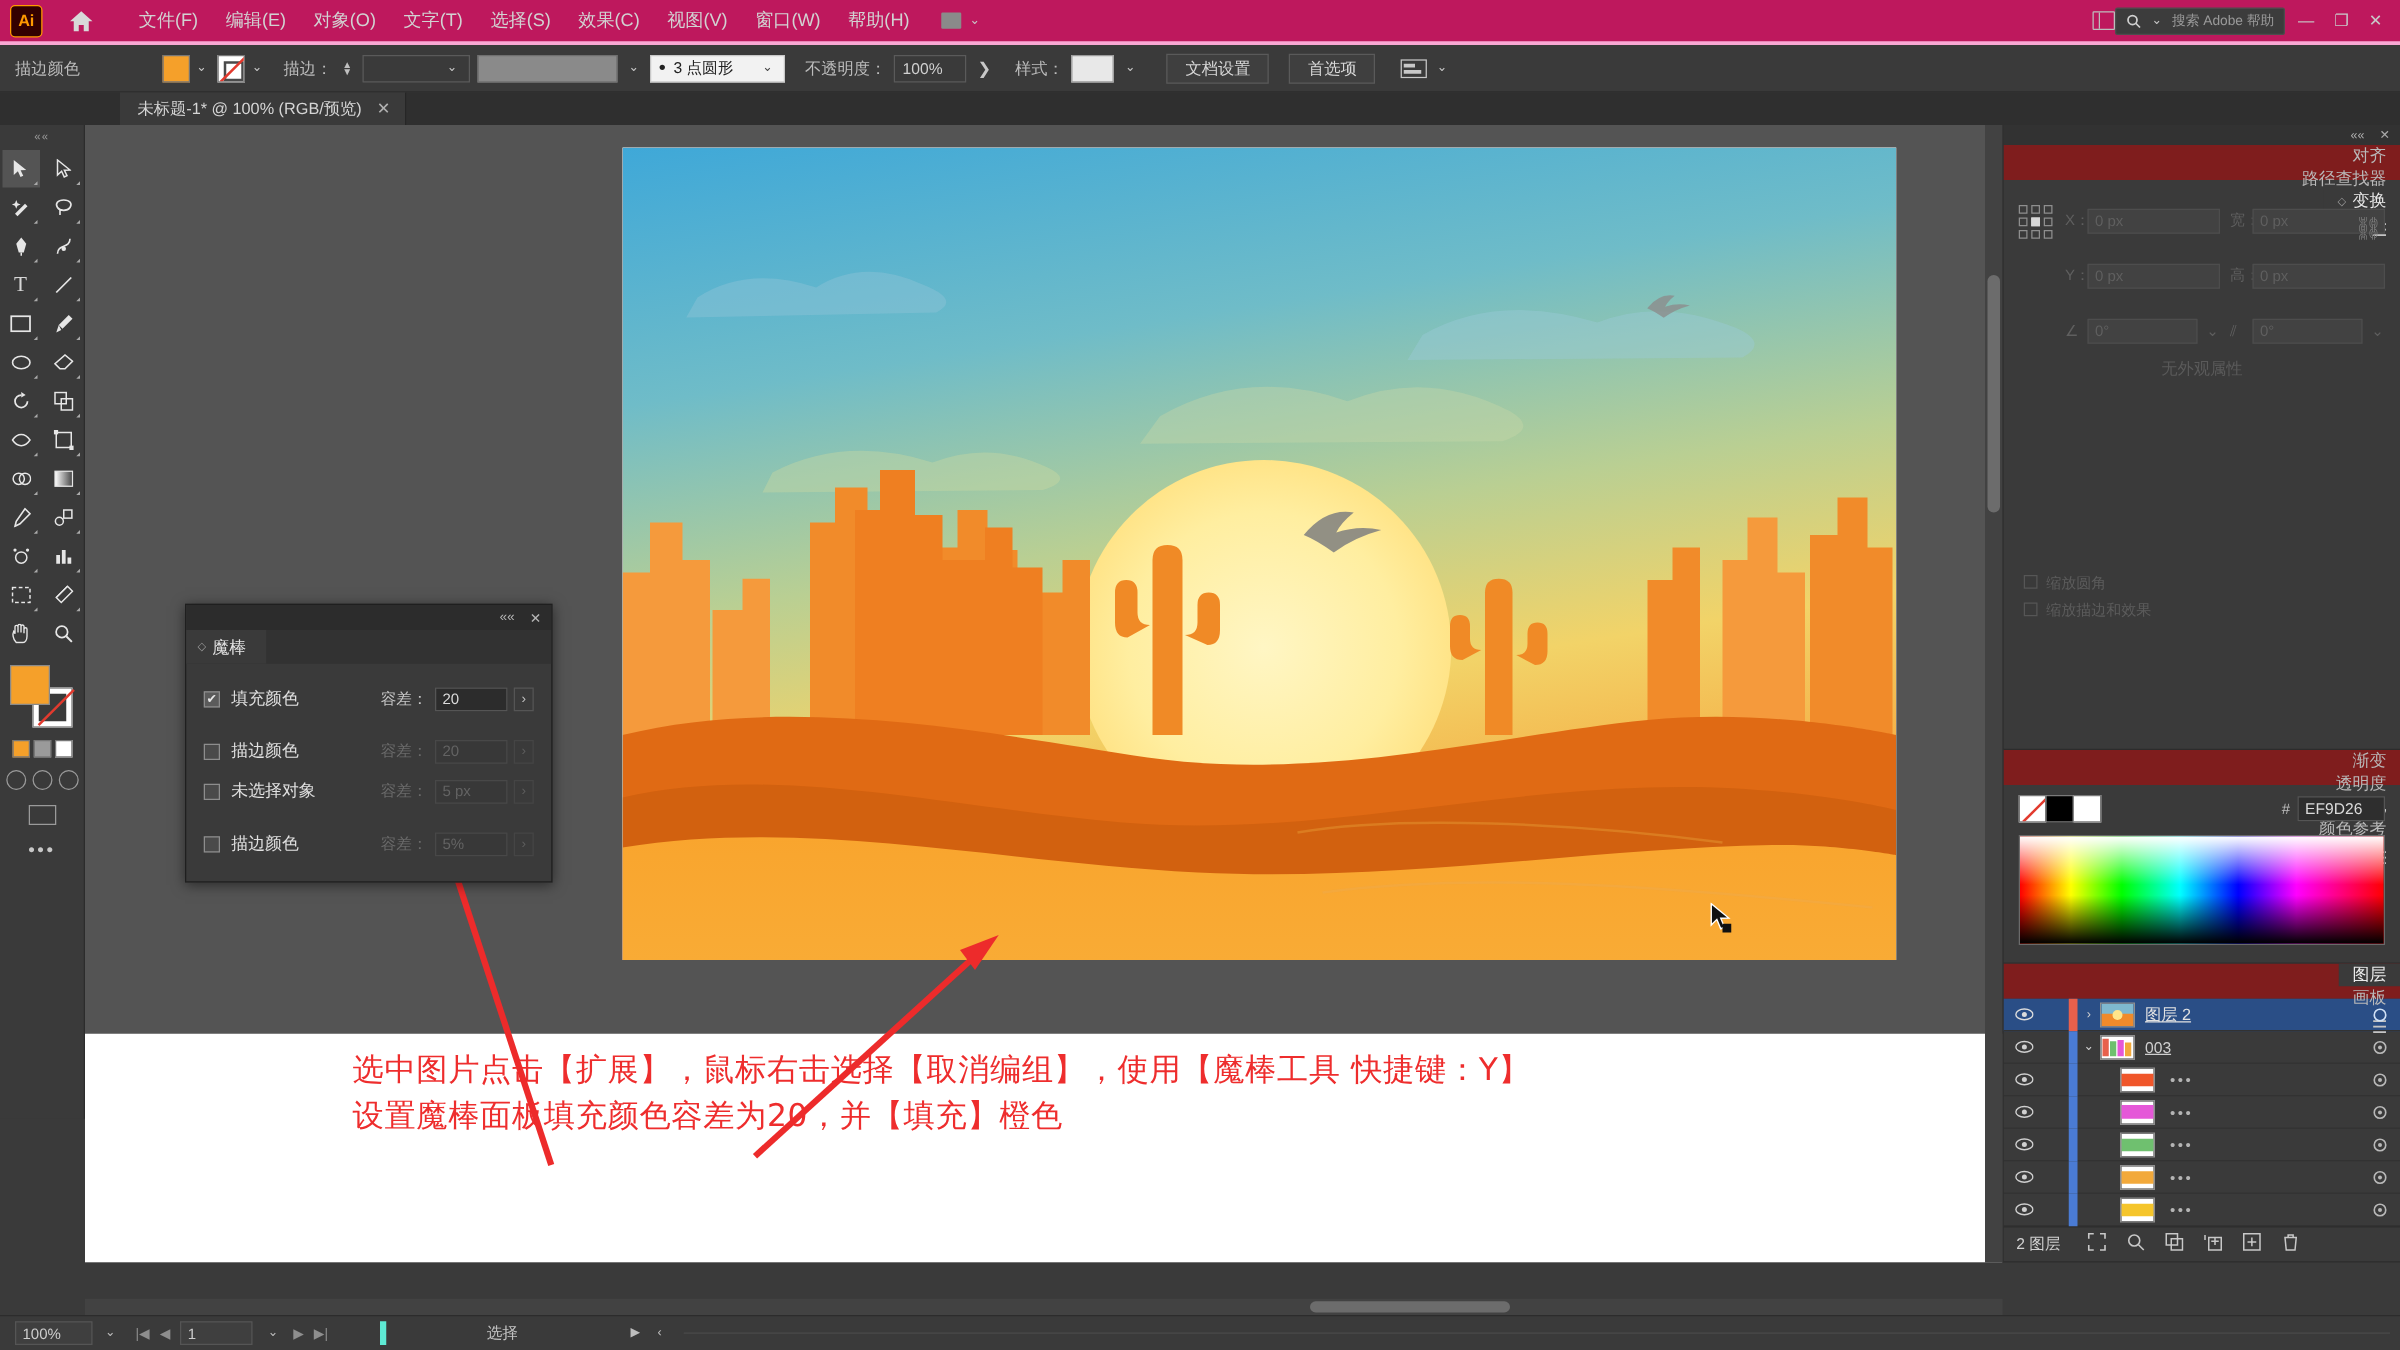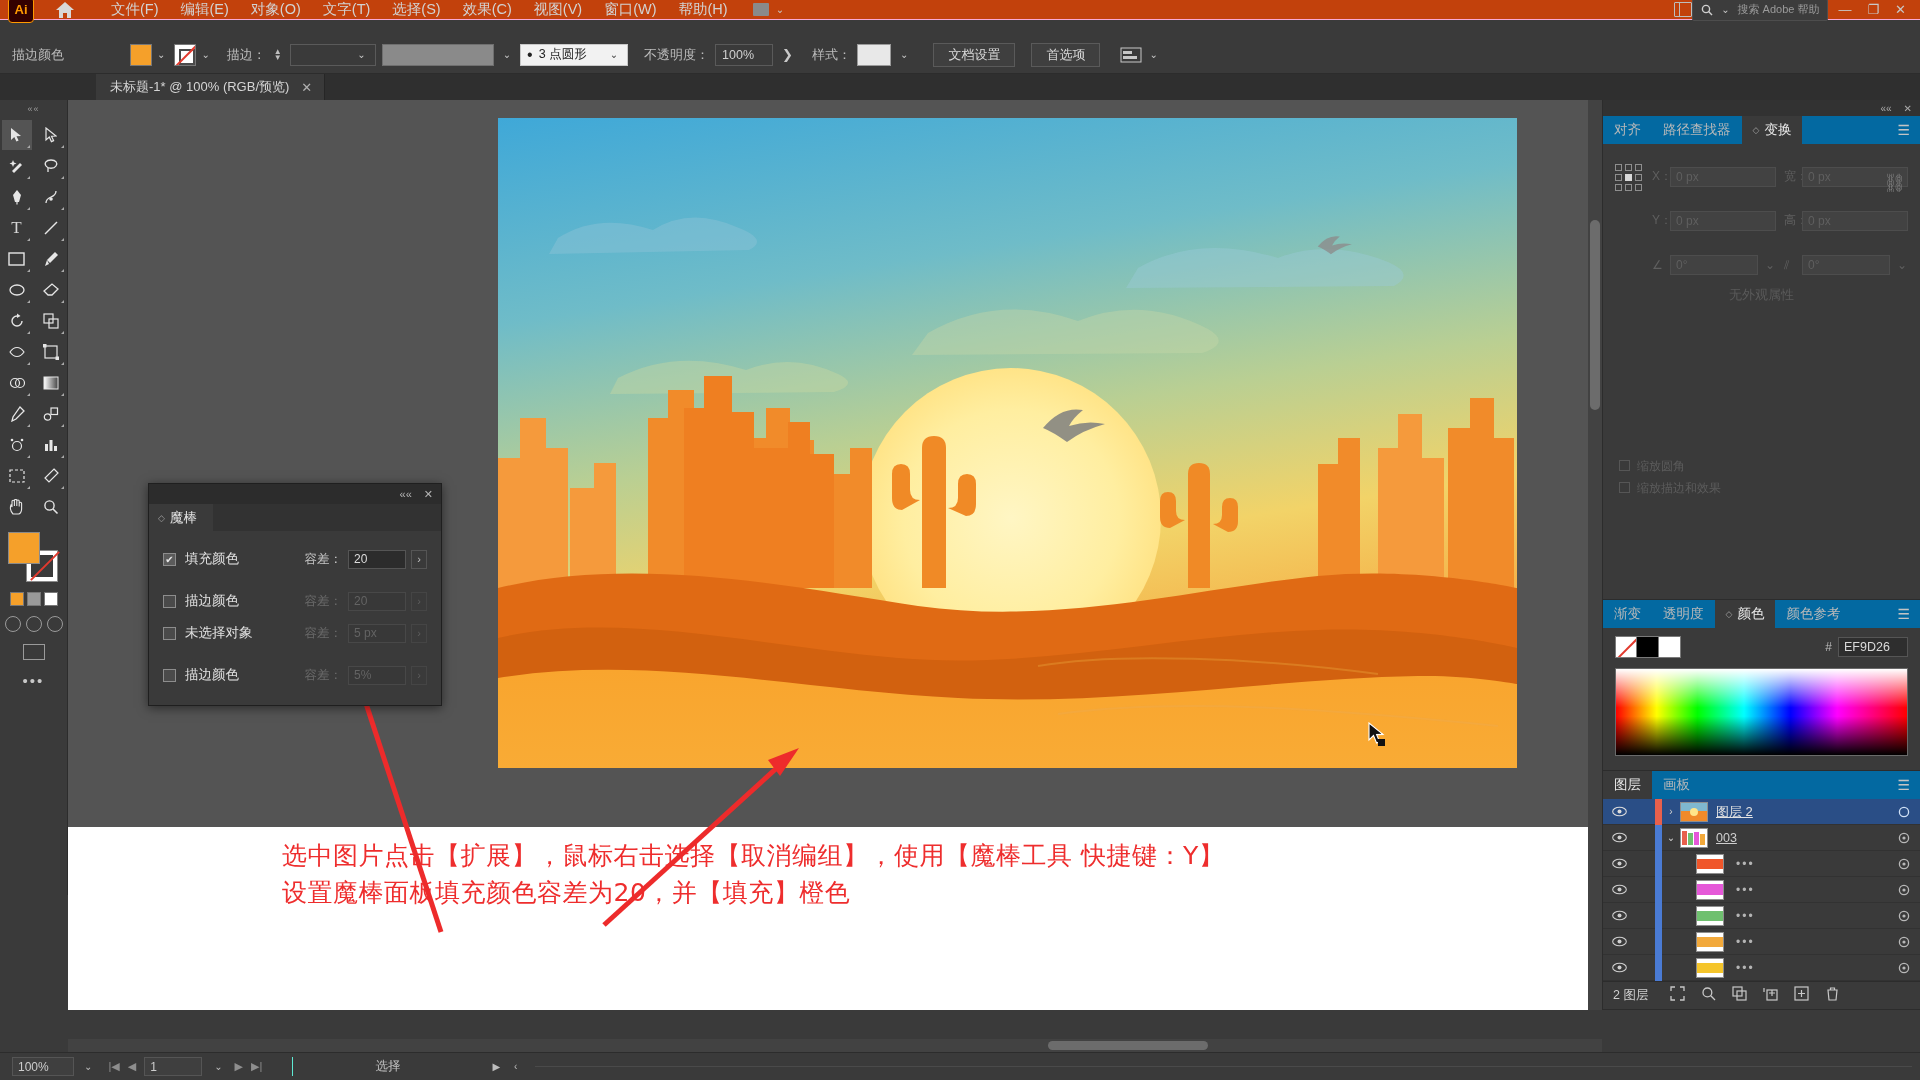--- a/index.html
+++ b/index.html
@@ -6,23 +6,23 @@
   html, body {
     width: 1920px; height: 1080px; overflow: hidden;
     background: #323232;
     font-family: "Liberation Sans", "DejaVu Sans", sans-serif;
     -webkit-font-smoothing: antialiased;
   }
   #app { position: relative; width: 1920px; height: 1080px; background: #3a3a3a; }
 
   
   .menubar {
-    position: absolute; top: 0; left: 0; width: 1920px; height: 20px;
-    background: #c2410c; display: flex; align-items: center;
-    border-bottom: 1px solid #f9a8d4;
+    position: absolute; top: 0; left: 0; width: 1920px; height: 36px;
+    background: #be185d; display: flex; align-items: center;
+    border-bottom: 3px solid #f9a8d4;
   }
   .ai-logo {
     width: 26px; height: 26px; margin-left: 8px; border-radius: 4px;
     background: #300; border: 1px solid #ff9a00;
     color: #ff9a00; font-size: 13px; font-weight: bold;
     display: flex; align-items: center; justify-content: center;
   }
   .home-icon { margin-left: 18px; width: 26px; display:flex; align-items:center; justify-content:center; }
   .menu-items { display: flex; align-items: center; margin-left: 22px; }
   .menu-item {
@@ -181,21 +181,21 @@
 
   
   .rightdock {
     position:absolute; top:100px; right:0; width:318px; height:910px; background:#3a3a3a;
     border-left:1px solid #2c2c2c;
   }
   .rp {
     background:#3a3a3a; border-bottom:1px solid #2c2c2c;
   }
   .rp-head { height:16px; background:#323232; display:flex; align-items:center; justify-content:flex-end; gap:12px; padding-right:8px; color:#aaa; font-size:10px;}
-  .rp-tabs { height:28px; background:#0369a1; display:flex; align-items:flex-end; }
+  .rp-tabs { height:28px; background:#7f1d1d; display:flex; align-items:flex-end;flex-direction:column; }
   .rp-tab {
     height:28px; display:flex; align-items:center; gap:5px; padding:0 11px;
     color:#b9b9b9; font-size:13.5px; white-space:nowrap;
   }
   .rp-tab.active { background:#3a3a3a; color:#eaeaea; }
   .rp-menu { margin-left:auto; color:#c4c4c4; font-size:14px; padding:0 10px; line-height:28px;}
 
   
   .tf-body { height:153px; padding:14px 12px; display:flex; gap:10px; position:relative;}
   .tf-ref { display:grid; grid-template-columns:repeat(3,7px); grid-template-rows:repeat(3,7px); gap:3px; margin-top:6px;}
@@ -240,21 +240,21 @@
 
   
   .statusbar {
     position:absolute; left:0; bottom:0; width:1920px; height:28px; background:#3a3a3a;
     border-top:1px solid #2c2c2c; display:flex; align-items:center; padding-left:12px; gap:6px;
   }
   .sb-zoom { width:62px;height:19px;background:#3f3f3f;border:1px solid #555;color:#cdcdcd;font-size:12px;display:flex;align-items:center;padding-left:5px;}
   .sb-arrow { color:#bdbdbd; font-size:10px; padding:0 4px;}
   .sb-nav { display:flex; align-items:center; gap:8px; color:#8e8e8e; font-size:11px; margin-left:6px;}
   .sb-page { width:58px;height:19px;background:#3f3f3f;border:1px solid #555;color:#cdcdcd;font-size:12px;display:flex;align-items:center;padding-left:5px;}
-  .sb-status { width:190px;height:19px;color:#c3c3c3;font-size:12.5px;display:flex;align-items:center;justify-content:center; margin-left:24px; border-left:1px solid #5eead4;}
+  .sb-status { width:190px;height:19px;color:#c3c3c3;font-size:12.5px;display:flex;align-items:center;justify-content:center; margin-left:36px; border-left:5px solid #5eead4;}
   .sb-line { flex:1; height:1px; background:#4a4a4a; margin:0 8px;}
   .scroll-v { position:absolute; right:318px; top:100px; width:14px; height:910px; background:#424242;}
   .scroll-v i { position:absolute; left:2px; top:120px; width:10px; height:190px; background:#6c6c6c; border-radius:5px; display:block;}
   .scroll-h { position:absolute; left:68px; bottom:28px; height:13px; width:1534px; background:#424242;}
   .scroll-h i { position:absolute; top:2px; left:980px; width:160px; height:9px; background:#6c6c6c; border-radius:5px; display:block;}
 </style>
 </head>
 <body>
 
 <div id="app">

